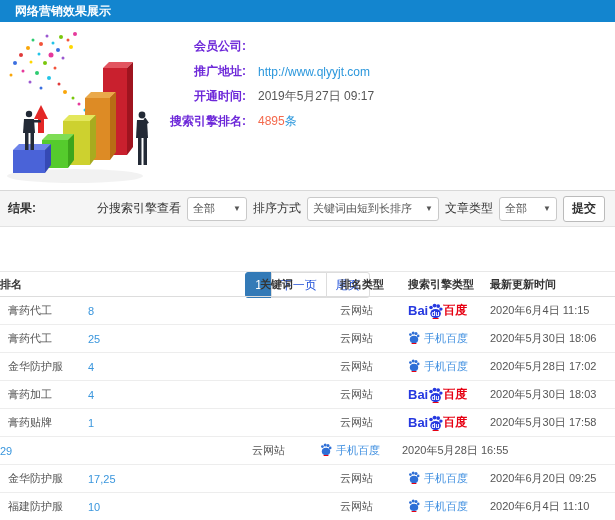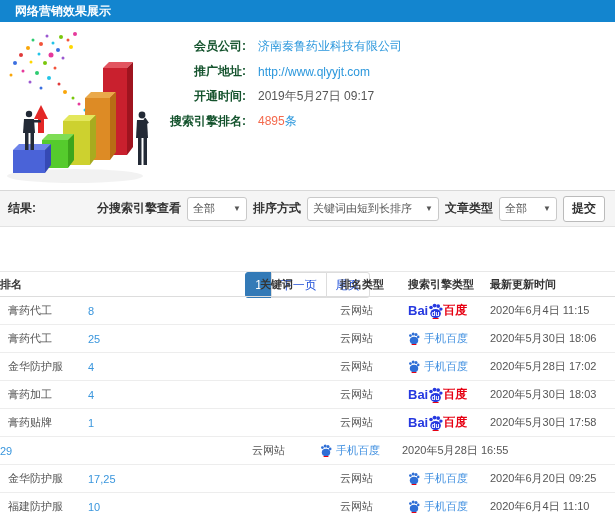--- a/index.html
+++ b/index.html
@@ -11,32 +11,32 @@
   .topbar .title{display:inline-block;padding-left:15px;line-height:22px;color:#fff;
                  font-size:12px;font-weight:bold;}
 
   
   .art{position:absolute;left:3px;top:30px;}
 
   
   .info{position:absolute;left:158px;top:30px;width:450px;font-size:12px;}
   .info-row{display:flex;align-items:center;margin-top:8px;height:17px;}
   .info-row + .info-row{margin-top:8px;}
-  .ilabel{width:88px;text-align:right;color:#14532d;font-weight:bold;}
+  .ilabel{width:88px;text-align:right;color:#6d28d9;font-weight:bold;}
   .ival{margin-left:12px;color:#555;text-decoration:none;}
   .ival.link{color:#2b97dc;}
   .ival .hl{color:#f4694c;}
   .ival .unit{color:#2b97dc;}
 
   
   .filterbar{position:absolute;left:0;top:190px;width:615px;height:37px;background:#f5f5f5;
              border-top:1px solid #d8d8d8;border-bottom:1px solid #e3e3e3;box-sizing:border-box;}
   .result-label{position:absolute;left:8px;top:0;line-height:35px;font-size:12px;font-weight:bold;color:#333;}
   .controls{position:absolute;right:10px;top:0;height:100%;display:flex;align-items:center;gap:6px;}
-  .flabel{font-size:12px;font-weight:bold;color:#333;white-space:nowrap;}
+  .flabel{font-size:12px;font-weight:normal;color:#333;white-space:nowrap;}
   .select{display:flex;align-items:center;justify-content:space-between;background:#fff;
           border:1px solid #c9c9c9;border-radius:3px;height:24px;padding:0 5px;box-sizing:border-box;
           font-size:11px;color:#555;cursor:pointer;}
   .select .caret{font-size:8px;color:#555;margin-left:5px;}
   .sel-engine{width:60px;}
   .sel-sort{width:132px;}
   .sel-article{width:58px;}
   .submit-btn{height:26px;padding:0 8px;background:#fff;border:1px solid #bbb;border-radius:3px;
               font-size:12px;font-weight:bold;color:#333;cursor:pointer;
               font-family:"Liberation Sans","DejaVu Sans",sans-serif;}
@@ -58,21 +58,21 @@
   .c{box-sizing:border-box;white-space:nowrap;overflow:hidden;}
   .col1{width:88px;padding-left:8px;}
   .col2{width:252px;}
   .col3{width:68px;}
   .col4{width:82px;display:flex;align-items:center;}
   .col5{flex:1;}
   .rank{color:#3a96dd;text-decoration:none;cursor:pointer;}
 
   
   .engine .logo-full{display:none;align-items:center;}
-  .engine .logo-mobile{display:none;align-items:center;font-family:Liberation Serif, serif;}
+  .engine .logo-mobile{display:none;font-family:Liberation Serif, serif;}
   .engine.is-baidu .logo-full{display:inline-flex;}
   .engine.is-mobile .logo-mobile{display:inline-flex;}
   .bai{color:#2639e0;font-weight:bold;font-size:13px;font-style:normal;}
   .bdcn{color:#e60012;font-weight:bold;font-size:12px;font-style:normal;}
   .mtext{color:#3f8fe0;font-size:11px;font-style:normal;margin-left:4px;}
 </style>
 </head>
 <body>
 
 <div class="page">
@@ -161,21 +161,20 @@
       <polygon points="134,90 144,90 145,108 133,108"></polygon>
       <rect x="135" y="108" width="3.5" height="27"></rect>
       <rect x="140.5" y="108" width="3.5" height="27"></rect>
       <rect x="142" y="88" width="2.4" height="6" transform="rotate(-35 143 91)"></rect>
     </g>
   </svg>
 
   <div class="info">
     <div class="info-row">
       <span class="ilabel">会员公司:</span>
-      <a class="ival link">济南秦鲁药业科技有限公司</a>
     </div>
     <div class="info-row">
       <span class="ilabel">推广地址:</span>
       <a class="ival link">http://www.qlyyjt.com</a>
     </div>
     <div class="info-row">
       <span class="ilabel">开通时间:</span>
       <span class="ival">2019年5月27日 09:17</span>
     </div>
     <div class="info-row">

